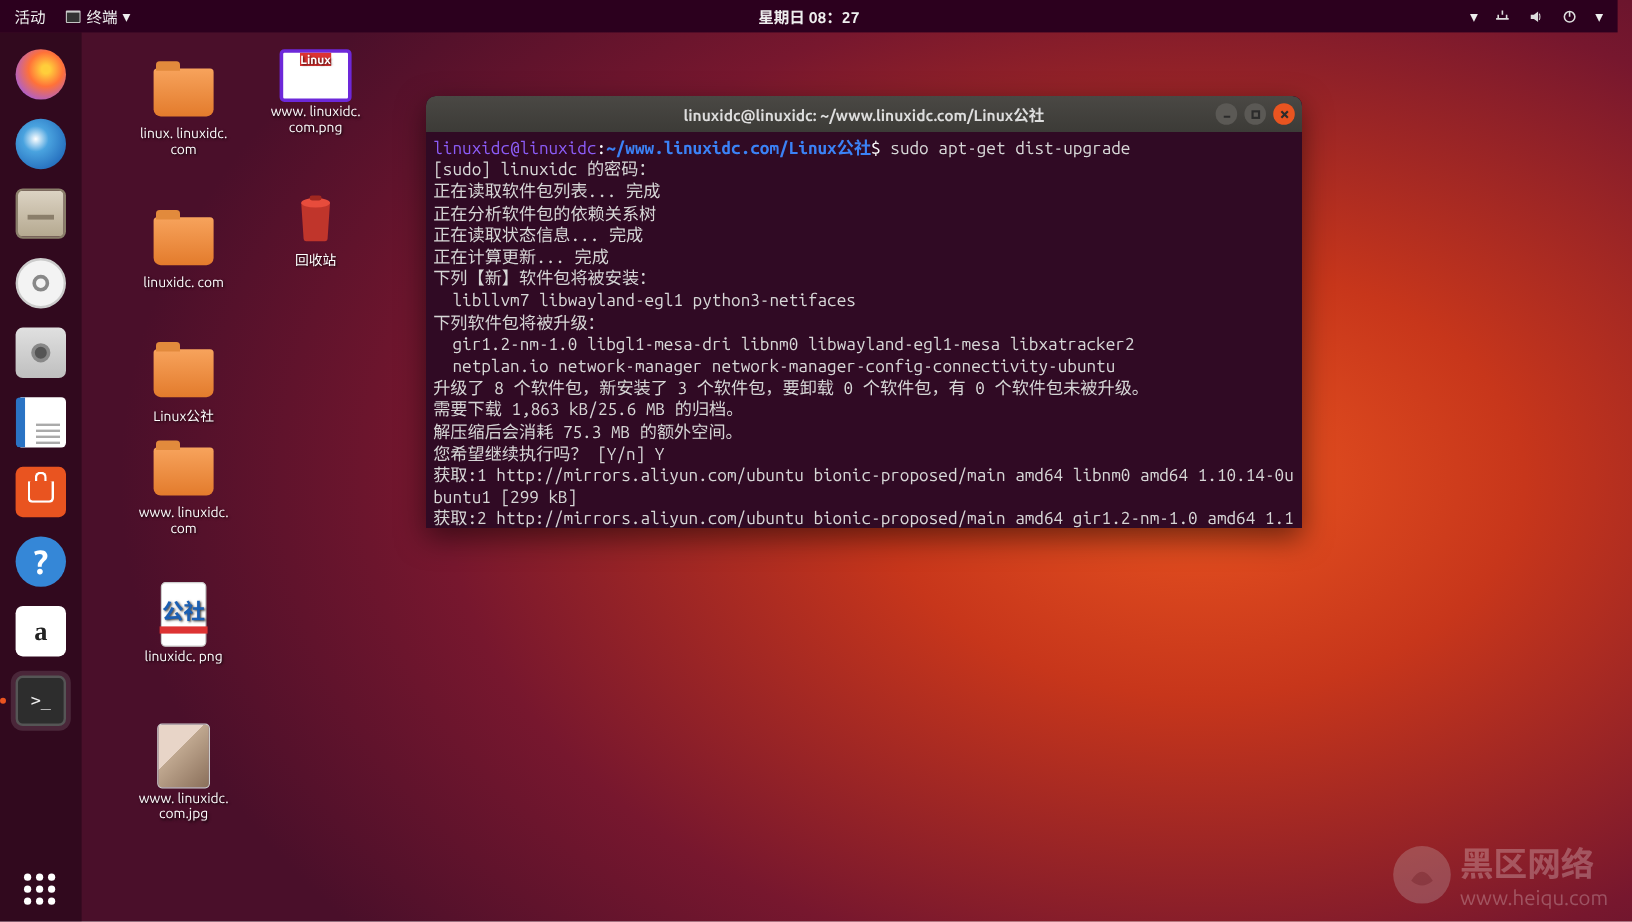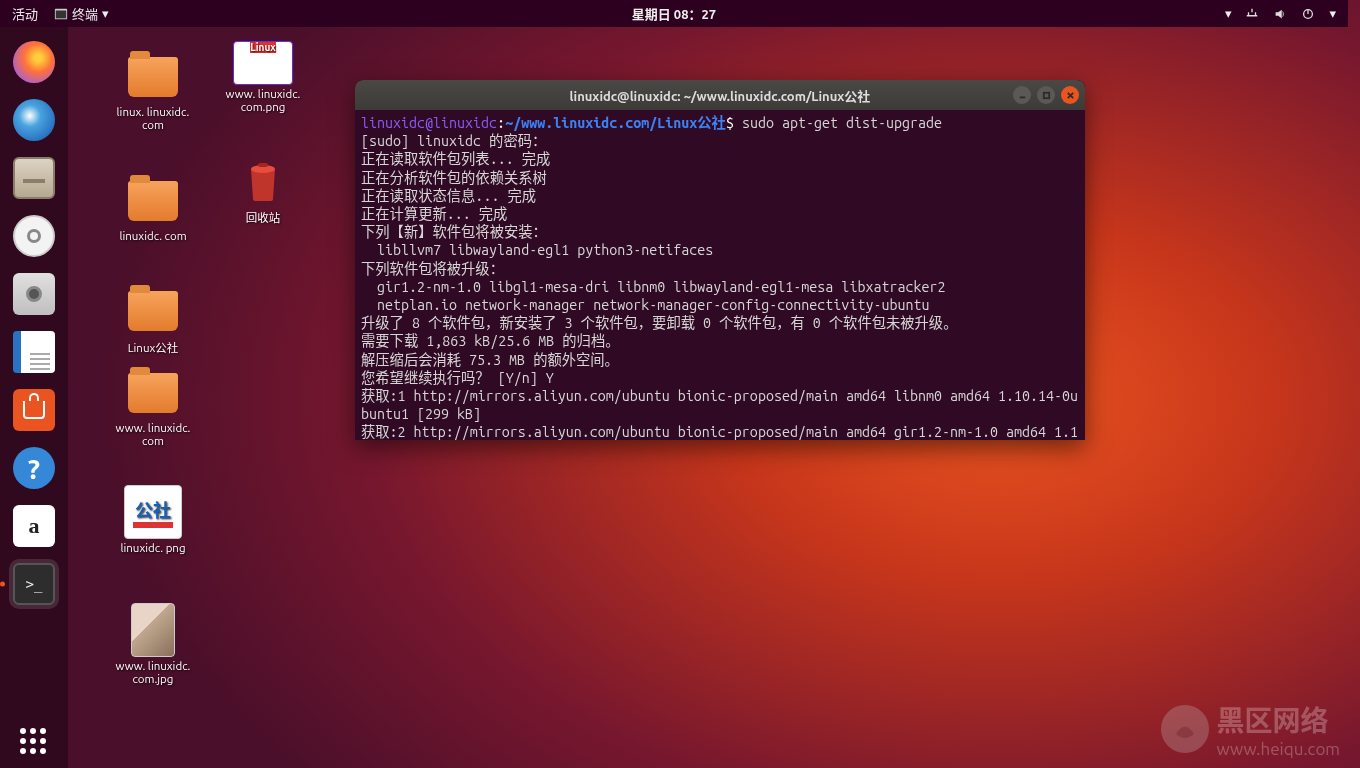--- a/index.html
+++ b/index.html
@@ -198,36 +198,36 @@
     </div>
   <div class="dicon" style="left:40px; top:340px">
       <div class="thumb">
         <div class="folder-ic"></div>
       </div>
       <div>www.
 linuxidc.
 com</div>
     </div>
   <div class="dicon" style="left:40px; top:458px">
-      <div class="thumb" style="background:#fff;border:1px solid #ccc;display:flex;flex-direction:column;align-items:center;justify-content:center;width:58px;height:54px">
+      <div class="thumb" style="background:#fff;border:1px solid #ccc;display:flex;flex-direction:column;align-items:center;justify-content:center;width:38px;height:54px">
         <div style="font-size:18px;color:#1a5fb4;font-weight:bold">公社</div>
         <div style="width:40px;height:6px;background:#d33"></div>
       </div>
       <div>linuxidc.
 png</div>
     </div>
   <div class="dicon" style="left:40px; top:576px">
       <div class="thumb" style="background:linear-gradient(135deg,#e8d5c8 40%,#c0a890 40%,#8a6f5a);width:44px;height:54px;border:1px solid #ccc"></div>
       <div>www.
 linuxidc.
 com.jpg</div>
     </div>
 
   <div class="dicon" style="left:150px; top:14px">
-      <div class="thumb" style="background:#fff;border:1px solid #6d28d9;width:60px;height:44px;display:flex;flex-direction:column">
+      <div class="thumb" style="background:#fff;border:3px solid #6d28d9;width:60px;height:44px;display:flex;flex-direction:column">
         <div style="background:#d33;color:#fff;font-size:10px;font-weight:bold;text-align:center">Linux</div>
         <div style="flex:1;background:repeating-linear-gradient(#fff,#fff 3px,#ddd 3px,#ddd 4px)"></div>
       </div>
       <div>www.
 linuxidc.
 com.png</div>
     </div>
   <div class="dicon" style="left:150px; top:128px">
       <div class="thumb">
         <svg class="trash-ic" viewBox="0 0 40 44">

